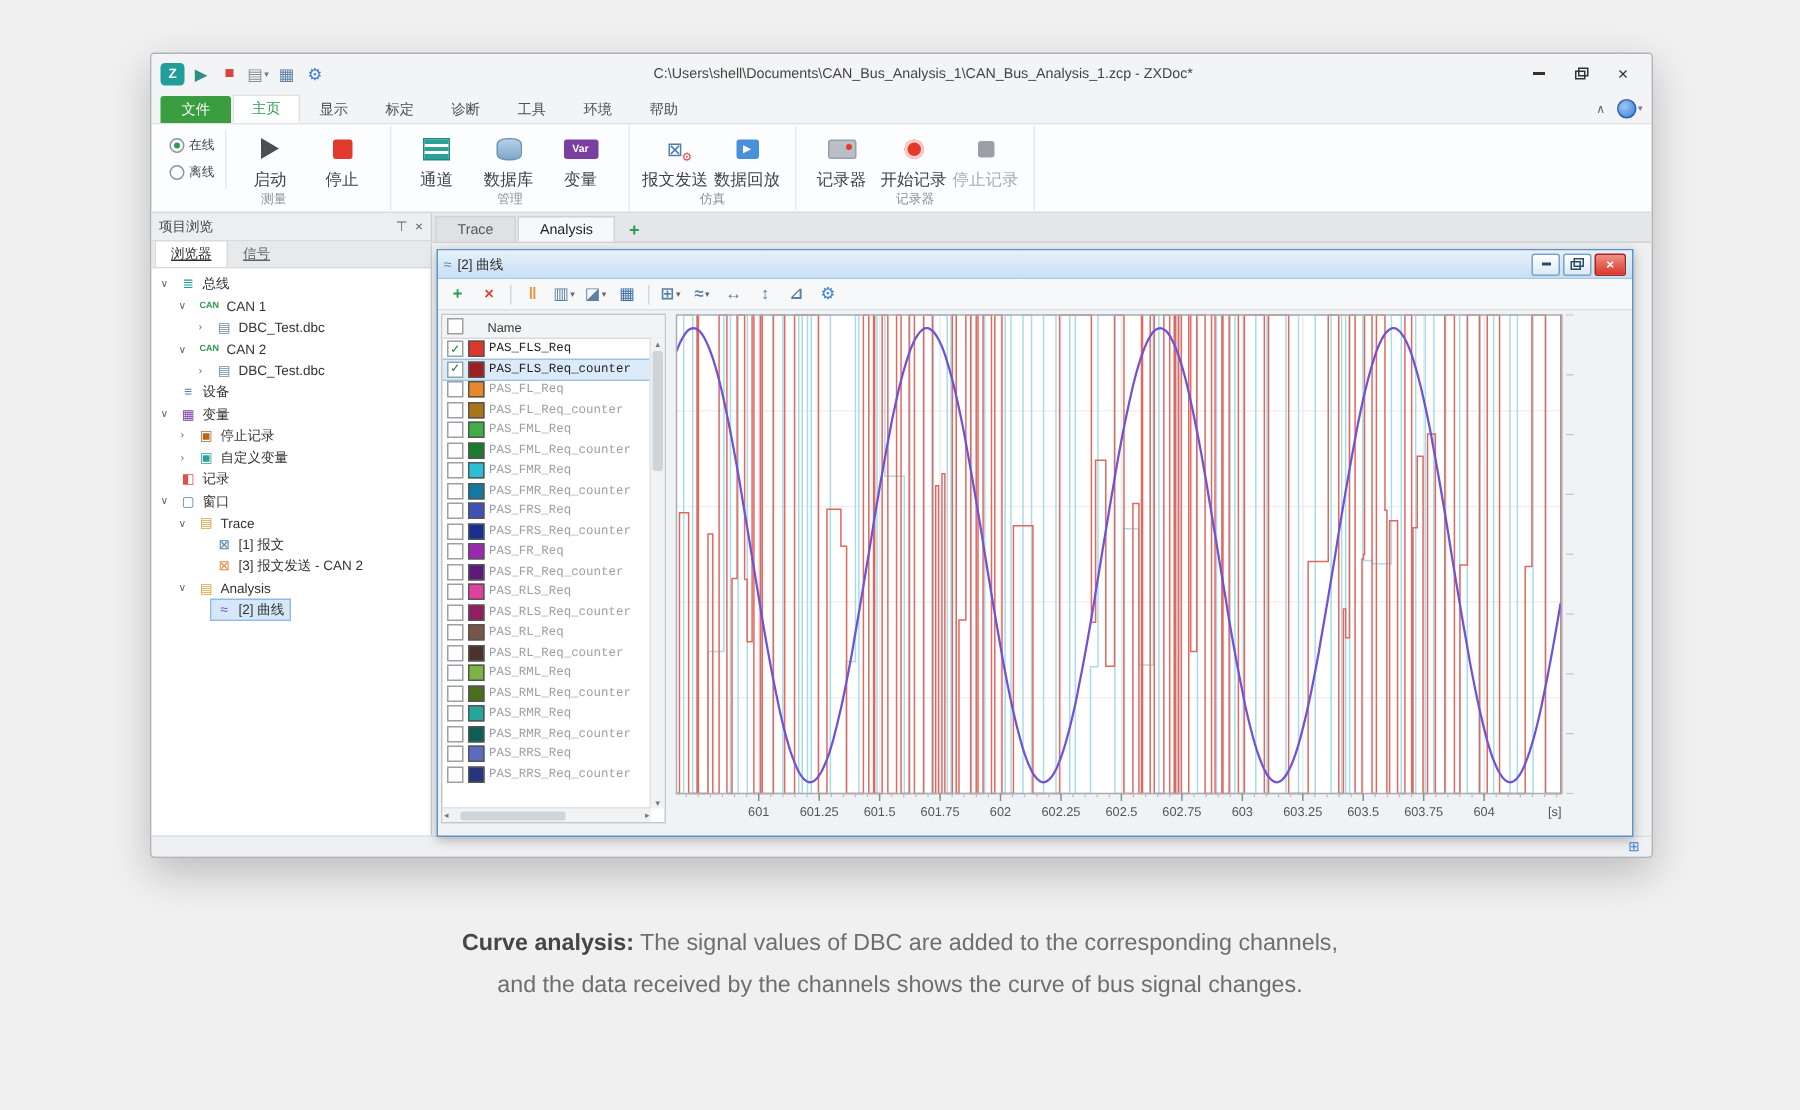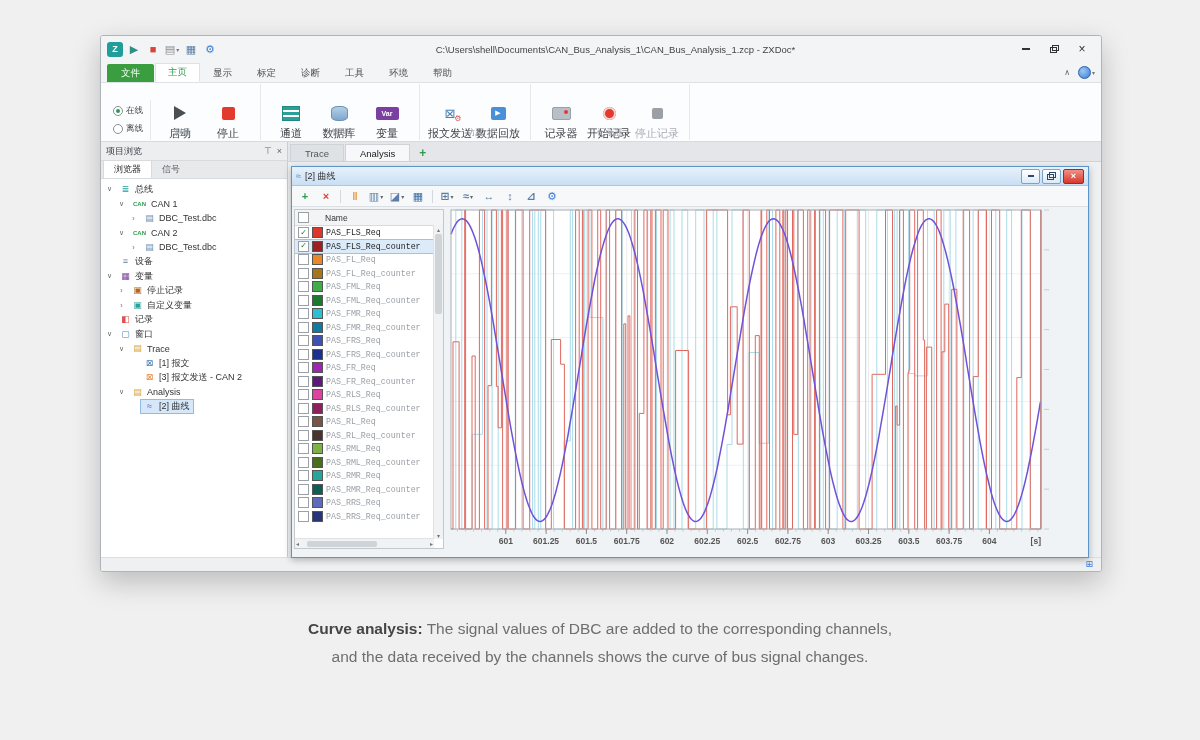--- a/index.html
+++ b/index.html
@@ -30,21 +30,21 @@
   .rtab{padding:0 12px;font-size:9.5px;color:#4a4f54;height:17px;display:flex;align-items:center;cursor:default;}
   .rtab.file{background:#3a9d3f;color:#fff;border-radius:2px 2px 0 0;padding:0 14px;height:18px;}
   .rtab.active{background:#fff;color:#2e9b4e;border:1px solid #dfe2e5;border-bottom:1px solid #fff;}
   .rtabs-right{margin-left:auto;display:flex;align-items:center;gap:8px;padding-bottom:3px;}
   .collapse{font-size:8px;color:#666;}
   .globe-wrap{display:flex;align-items:center;gap:1px;}
   .globe{width:11px;height:11px;border-radius:50%;border:1px solid #2a5fae;
          background:radial-gradient(circle at 35% 35%,#9cc8f2,#3b7dd8);display:inline-block;}
   .globe-wrap .caret{font-size:6px;color:#777;}
   .rbody{height:56px;background:#fcfdfe;display:flex;align-items:stretch;padding:1px 4px;border-bottom:1px solid #d8dbde;}
-  .rgroup{position:relative;display:flex;align-items:flex-start;padding:16px 8px 12px 6px;border-right:1px solid #e6e8ea;}
+  .rgroup{position:relative;display:flex;align-items:flex-start;padding:2px 8px 12px 6px;border-right:1px solid #e6e8ea;}
   .rgroup-label{position:absolute;bottom:1px;left:0;right:0;text-align:center;font-size:8.5px;color:#8a9097;}
   .rbtn{display:flex;flex-direction:column;align-items:center;width:48px;gap:3px;padding-top:3px;}
   .rbtn .lbl{font-size:11px;color:#3f444a;white-space:nowrap;}
   .rbtn.disabled .lbl{color:#a7adb3;}
   .icbox{height:20px;display:flex;align-items:center;justify-content:center;}
   .radio-col{display:flex;flex-direction:column;justify-content:center;gap:6px;padding:0 7px 0 2px;margin-right:5px;
              border-right:1px solid #e6e8ea;height:40px;}
   .radio{display:flex;align-items:center;gap:3px;font-size:8.5px;color:#3f444a;}
   .rdot{width:8px;height:8px;border:1px solid #8a9097;border-radius:50%;display:flex;align-items:center;justify-content:center;background:#fff;}
   .rdot .in{width:4px;height:4px;border-radius:50%;background:#2e9b4e;}
@@ -66,21 +66,21 @@
   .ic-send:after{content:"⚙";position:absolute;right:-6px;bottom:-3px;font-size:8px;color:#d9534f;}
 
   
   .workspace{flex:1;display:flex;min-height:0;}
   .leftpanel{width:186px;background:#f2f3f5;border-right:1px solid #c9ced3;display:flex;flex-direction:column;}
   .lp-header{height:18px;display:flex;align-items:center;padding:0 5px;font-size:9px;color:#3f444a;
              background:#eceef0;border-bottom:1px solid #d8dbde;gap:5px;}
   .lp-header .sp{flex:1;}
   .pin,.pclose{font-size:9px;color:#666;}
   .lp-tabs{height:17px;display:flex;background:#e7e9eb;border-bottom:1px solid #d8dbde;padding-left:2px;align-items:flex-end;}
-  .lp-tab{padding:2px 10px;font-size:9px;color:#5a6067;}
+  .lp-tab{padding:2px 10px;font-size:9px;color:#5a6067;text-decoration:underline;}
   .lp-tab.active{background:#fff;color:#2e2e2e;border:1px solid #d8dbde;border-bottom:none;}
   .tree{flex:1;background:#fff;overflow:hidden;padding-top:3px;}
   .titem{height:14.5px;display:flex;align-items:center;font-size:9px;color:#333;gap:3px;white-space:nowrap;}
   .texp{width:9px;text-align:center;color:#666;font-size:7px;}
   .twrap{display:flex;align-items:center;gap:4px;padding:0 3px;height:13px;}
   .twrap.tsel{background:#d5e7f8;outline:1px solid #90bbe4;}
   .ticon{width:11px;text-align:center;font-size:9px;line-height:1;}
   .ticon.cantxt{font-size:6px;font-weight:bold;width:15px;letter-spacing:0;}
 
   .mainarea{flex:1;display:flex;flex-direction:column;min-width:0;background:#eef0f2;}
@@ -122,21 +122,21 @@
   .srow .nm{font-size:8.3px;color:#9aa0a6;white-space:nowrap;overflow:hidden;font-family:Liberation Mono, monospace;}
   .srow.checked .nm{color:#222;}
   .srow.sel{background:#dcebf9;outline:1px solid #9cc3e8;}
   .vscroll{position:absolute;right:0;top:15px;bottom:9px;width:9px;background:#f1f2f4;border-left:1px solid #e0e3e6;
            display:flex;flex-direction:column;align-items:center;}
   .vthumb{width:7px;height:80px;background:#cfd4d9;border-radius:2px;margin-top:1px;}
   .sarrow{font-size:6px;color:#777;height:8px;display:flex;align-items:center;}
   .hscroll{position:absolute;left:0;right:9px;bottom:0;height:9px;background:#f1f2f4;border-top:1px solid #e0e3e6;display:flex;align-items:center;}
   .hthumb{height:6px;width:70px;background:#cfd4d9;border-radius:2px;margin-left:8px;}
 
-  .chartwrap{position:relative;width:636px;font-weight:bold;}
+  .chartwrap{position:relative;width:636px;}
   #chart-svg{display:block;}
 
   .statusbar{height:13px;display:flex;align-items:center;justify-content:flex-end;padding:0 8px;
              background:#eef0f2;border-top:1px solid #dcdfe2;}
   .grid-ic{color:#3b7dd8;font-size:9px;line-height:1;}
 
   
   .caption{position:absolute;left:0;right:0;top:620px;text-align:center;color:#6e6e6e;font-size:15.5px;}
   .cap-line{margin-bottom:10px;}
   .cap-bold{font-weight:bold;color:#454545;}

